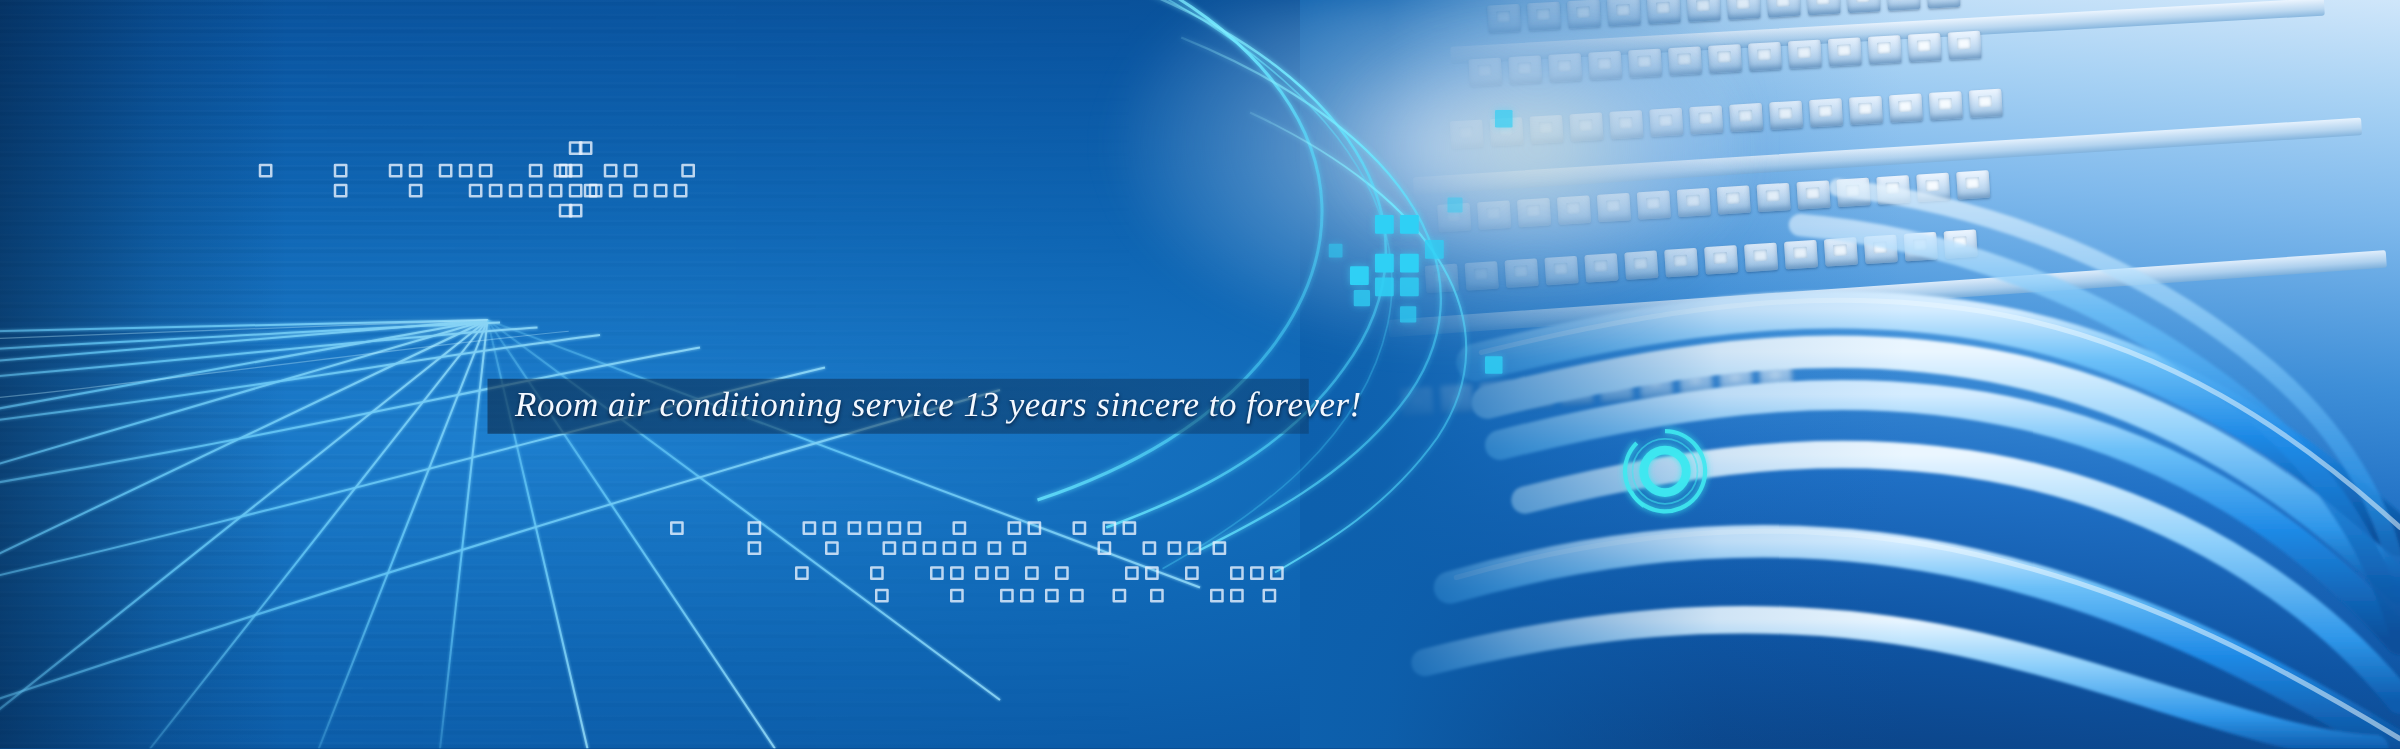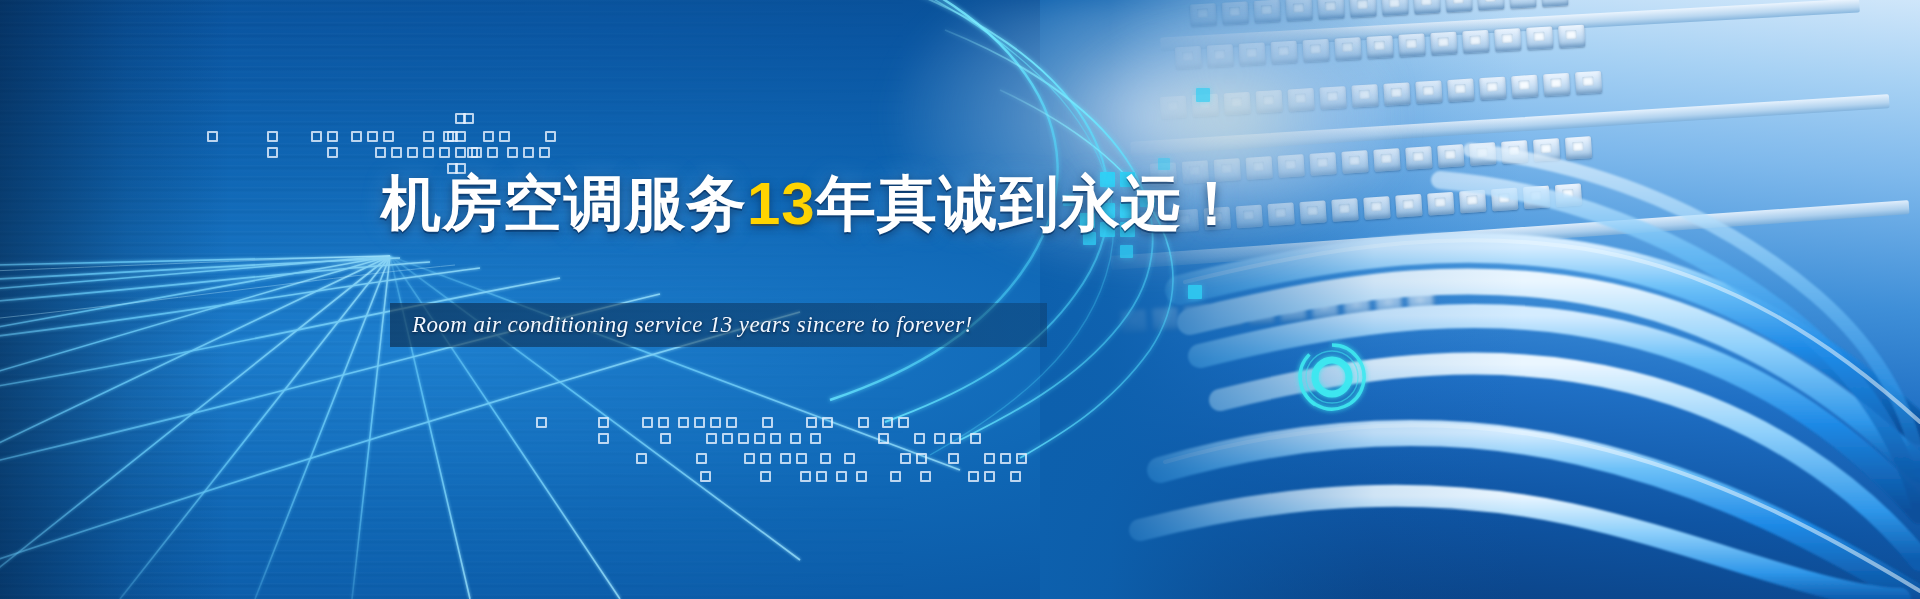--- a/index.html
+++ b/index.html
@@ -126,21 +126,21 @@
   
   .sub-bar{
     position:absolute;left:390px;top:303px;
     width:657px;height:44px;
     background:linear-gradient(90deg, rgba(10,40,72,.62) 0%, rgba(10,44,80,.52) 40%, rgba(12,52,92,.42) 100%);
     display:flex;align-items:center;
   }
   .sub-text{
     font-family:"Liberation Serif","DejaVu Serif",serif;
     font-style:italic;
-    font-size:23px;
+    font-size:28px;
     letter-spacing:.4px;
     color:#f3f8ff;
     white-space:nowrap;
     padding-left:22px;
     text-shadow:0 1px 3px rgba(2,20,48,.85);
   }
 </style>
 </head>
 <body>
 
@@ -485,21 +485,18 @@
       </defs>
       <g filter="url(#rglow)" fill="none" stroke="#3ee8f0">
         <circle cx="42" cy="42" r="17" stroke-width="7" opacity=".95"></circle>
         <path d="M42,10 a32,32 0 1 1 -22.6,9.4" stroke-width="3.4" opacity=".9"></path>
         <path d="M15,58 a30,30 0 0 0 10,12" stroke-width="3" opacity=".8"></path>
         <circle cx="42" cy="42" r="26" stroke-width="1.4" opacity=".55"></circle>
       </g>
     </svg>
   </div>
 
-  <div class="headline">
-    <span>机房空调服务</span><span class="hl-num">13</span><span>年真诚到永远！</span>
-  </div>
 
   <div class="sub-bar">
     <div class="sub-text">Room air conditioning service 13 years sincere to forever!</div>
   </div>
 
 </div>
 
 </body></html>

